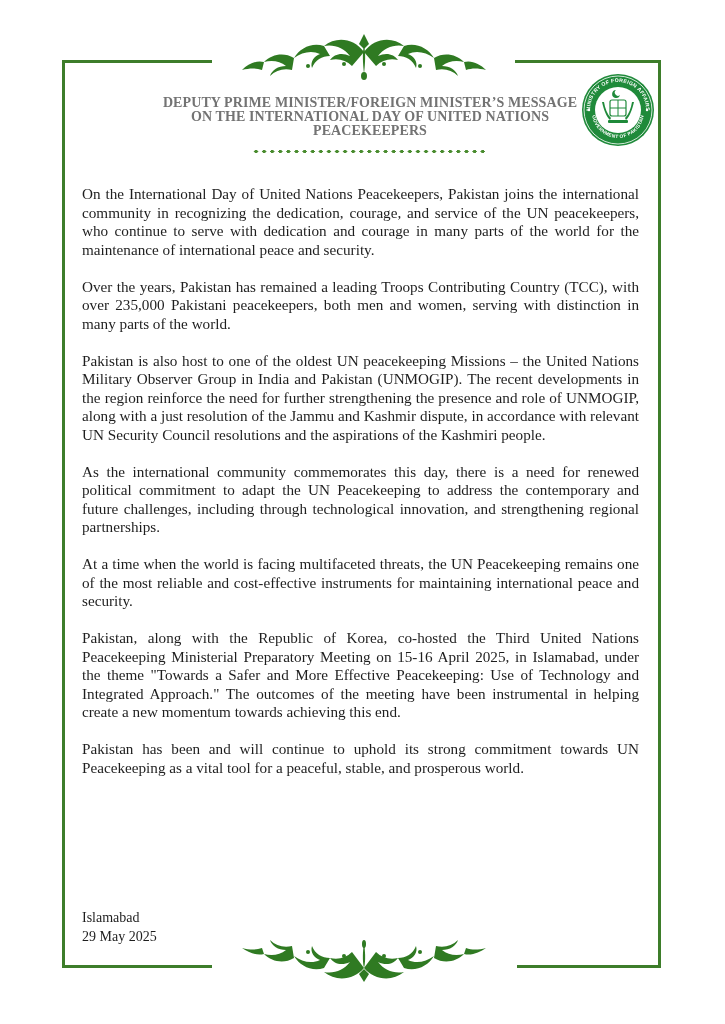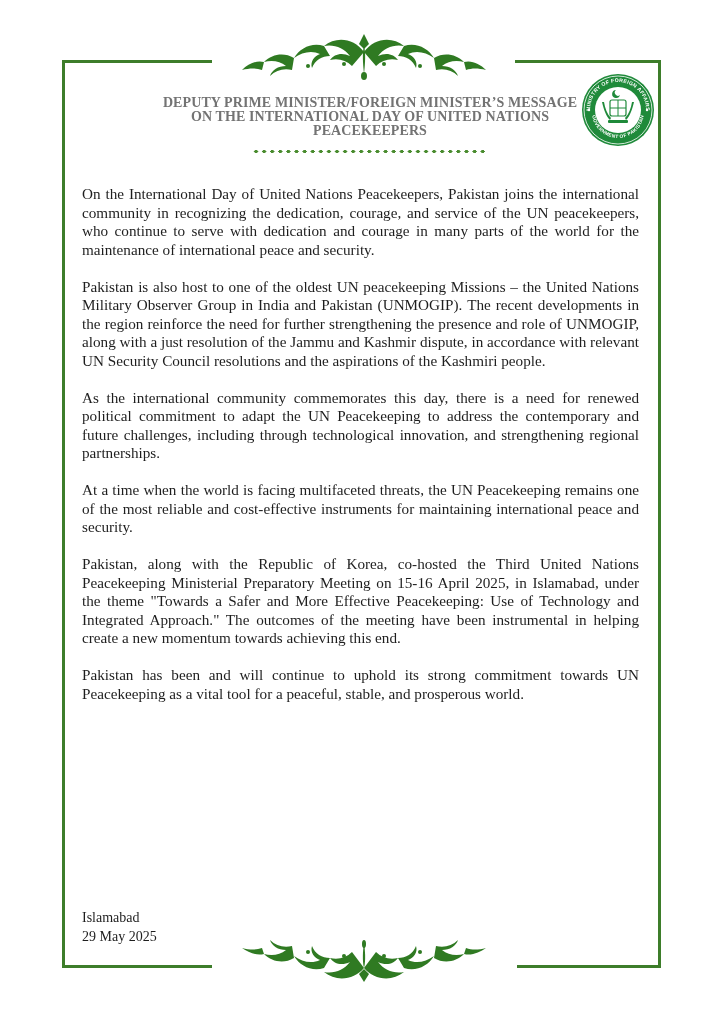--- a/index.html
+++ b/index.html
@@ -90,20 +90,21 @@
     <path d="M22 30 c2 8 4 14 8 18 l1 -2 c-4 -4 -6 -10 -7 -16z"></path>
     <path d="M54 30 c-2 8 -4 14 -8 18 l-1 -2 c4 -4 6 -10 7 -16z"></path>
     <rect x="28" y="48" width="20" height="3" rx="1"></rect>
   </g>
   <circle cx="9" cy="38" r="1.2" fill="#fff"></circle>
     <circle cx="67" cy="38" r="1.2" fill="#fff"></circle>
 </svg>
 
 <div class="body-text">
   <p>On the International Day of United Nations Peacekeepers, Pakistan joins the international community in recognizing the dedication, courage, and service of the UN peacekeepers, who continue to serve with dedication and courage in many parts of the world for the maintenance of international peace and security.</p>
+  <p>Over the years, Pakistan has remained a leading Troops Contributing Country (TCC), with over 235,000 Pakistani peacekeepers, both men and women, serving with distinction in many parts of the world.</p>
   <p>Pakistan is also host to one of the oldest UN peacekeeping Missions – the United Nations Military Observer Group in India and Pakistan (UNMOGIP). The recent developments in the region reinforce the need for further strengthening the presence and role of UNMOGIP, along with a just resolution of the Jammu and Kashmir dispute, in accordance with relevant UN Security Council resolutions and the aspirations of the Kashmiri people.</p>
   <p>As the international community commemorates this day, there is a need for renewed political commitment to adapt the UN Peacekeeping to address the contemporary and future challenges, including through technological innovation, and strengthening regional partnerships.</p>
   <p>At a time when the world is facing multifaceted threats, the UN Peacekeeping remains one of the most reliable and cost-effective instruments for maintaining international peace and security.</p>
   <p>Pakistan, along with the Republic of Korea, co-hosted the Third United Nations Peacekeeping Ministerial Preparatory Meeting on 15-16 April 2025, in Islamabad, under the theme "Towards a Safer and More Effective Peacekeeping: Use of Technology and Integrated Approach." The outcomes of the meeting have been instrumental in helping create a new momentum towards achieving this end.</p>
   <p>Pakistan has been and will continue to uphold its strong commitment towards UN Peacekeeping as a vital tool for a peaceful, stable, and prosperous world.</p>
 </div>
 
 <div class="sign">
   <div>Islamabad</div>
   <div>29 May 2025</div>

